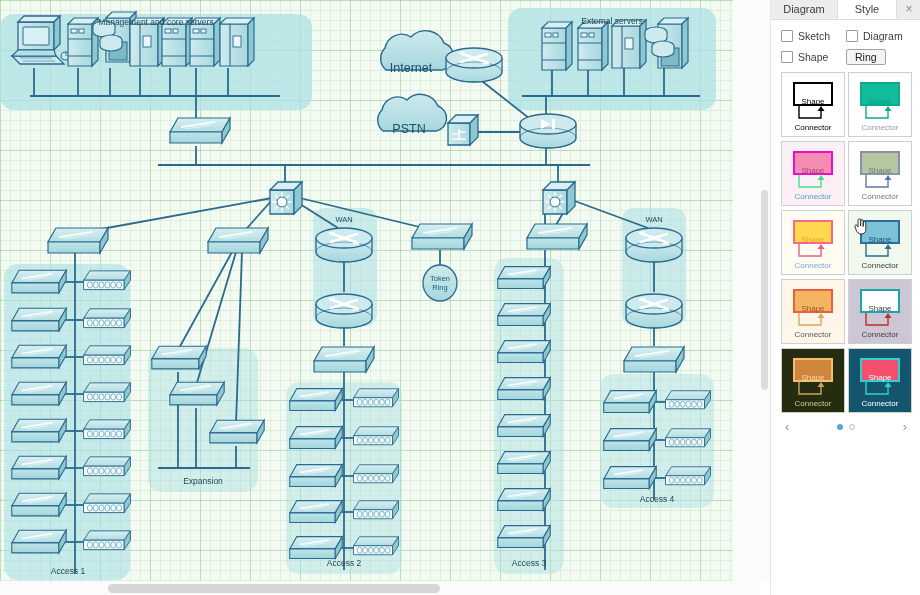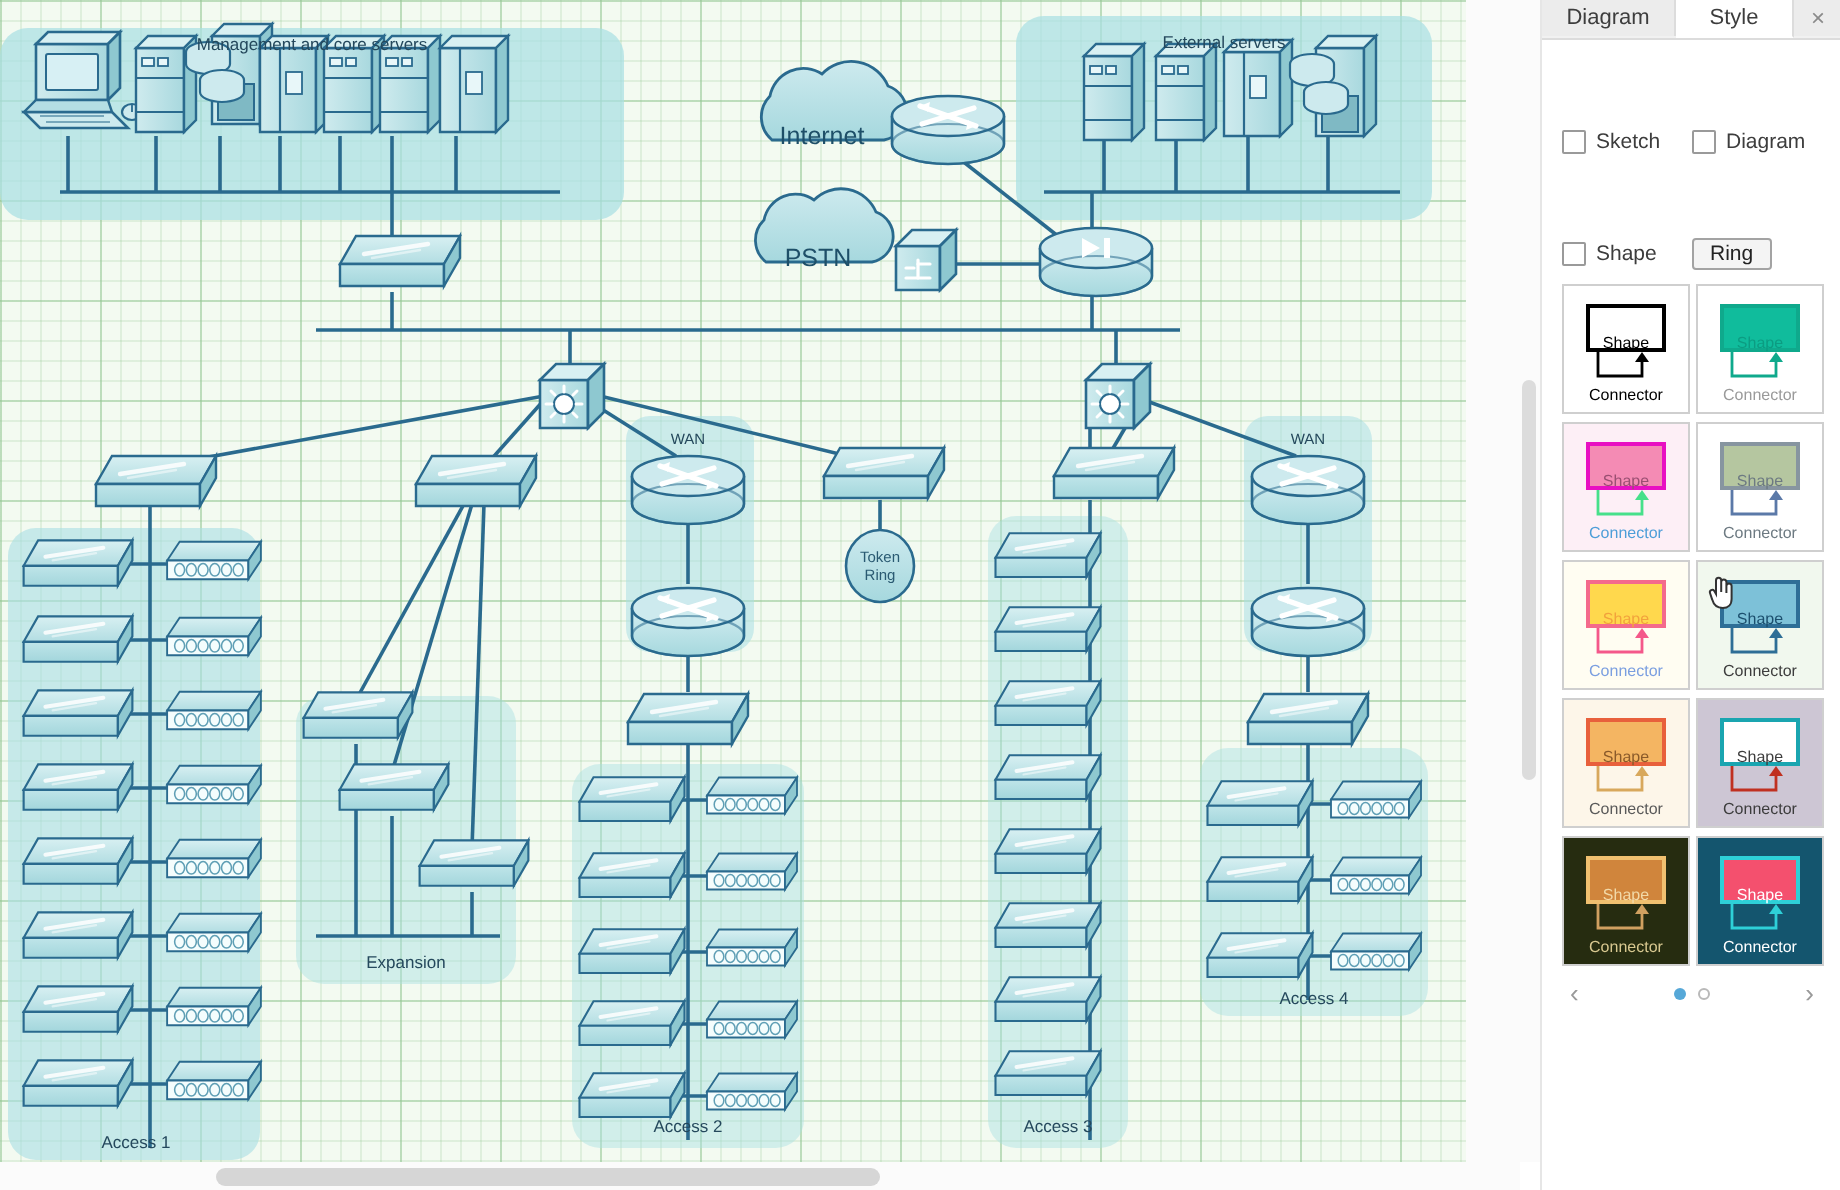--- a/index.html
+++ b/index.html
@@ -65,21 +65,21 @@
     cursor:pointer;
   }
   .tab.inactive{background:#ececec;}
   .tab.active{background:#ffffff;border-bottom:1px solid #ffffff;}
   #tab-diagram{left:0;width:66px;}
   #tab-style{left:67px;width:58px;}
   #tab-close{left:126px;width:24px;font-size:12px;color:#8a8a8a;border-right:none;}
 
   #panel-body{padding:10px 10px 0 10px;}
   .optrow{display:flex;align-items:center;margin-bottom:7px;}
-  .optcol{width:70px;display:flex;align-items:flex-start;margin-top:35px;}
+  .optcol{width:70px;display:flex;align-items:flex-start;}
   .cb{
     width:10px;height:10px;border:1px solid #9a9a9a;background:#fff;
     display:inline-block;margin-right:5px;border-radius:1px;cursor:pointer;
   }
   .optlabel{font-size:10.5px;color:#3d3d3d;}
   .resetbtn{
     font-size:10.5px;color:#222;background:#f4f4f4;
     border:1px solid #a3a3a3;border-radius:2px;
     padding:1px 8px;cursor:pointer;font-family:"Liberation Sans", sans-serif;
   }

